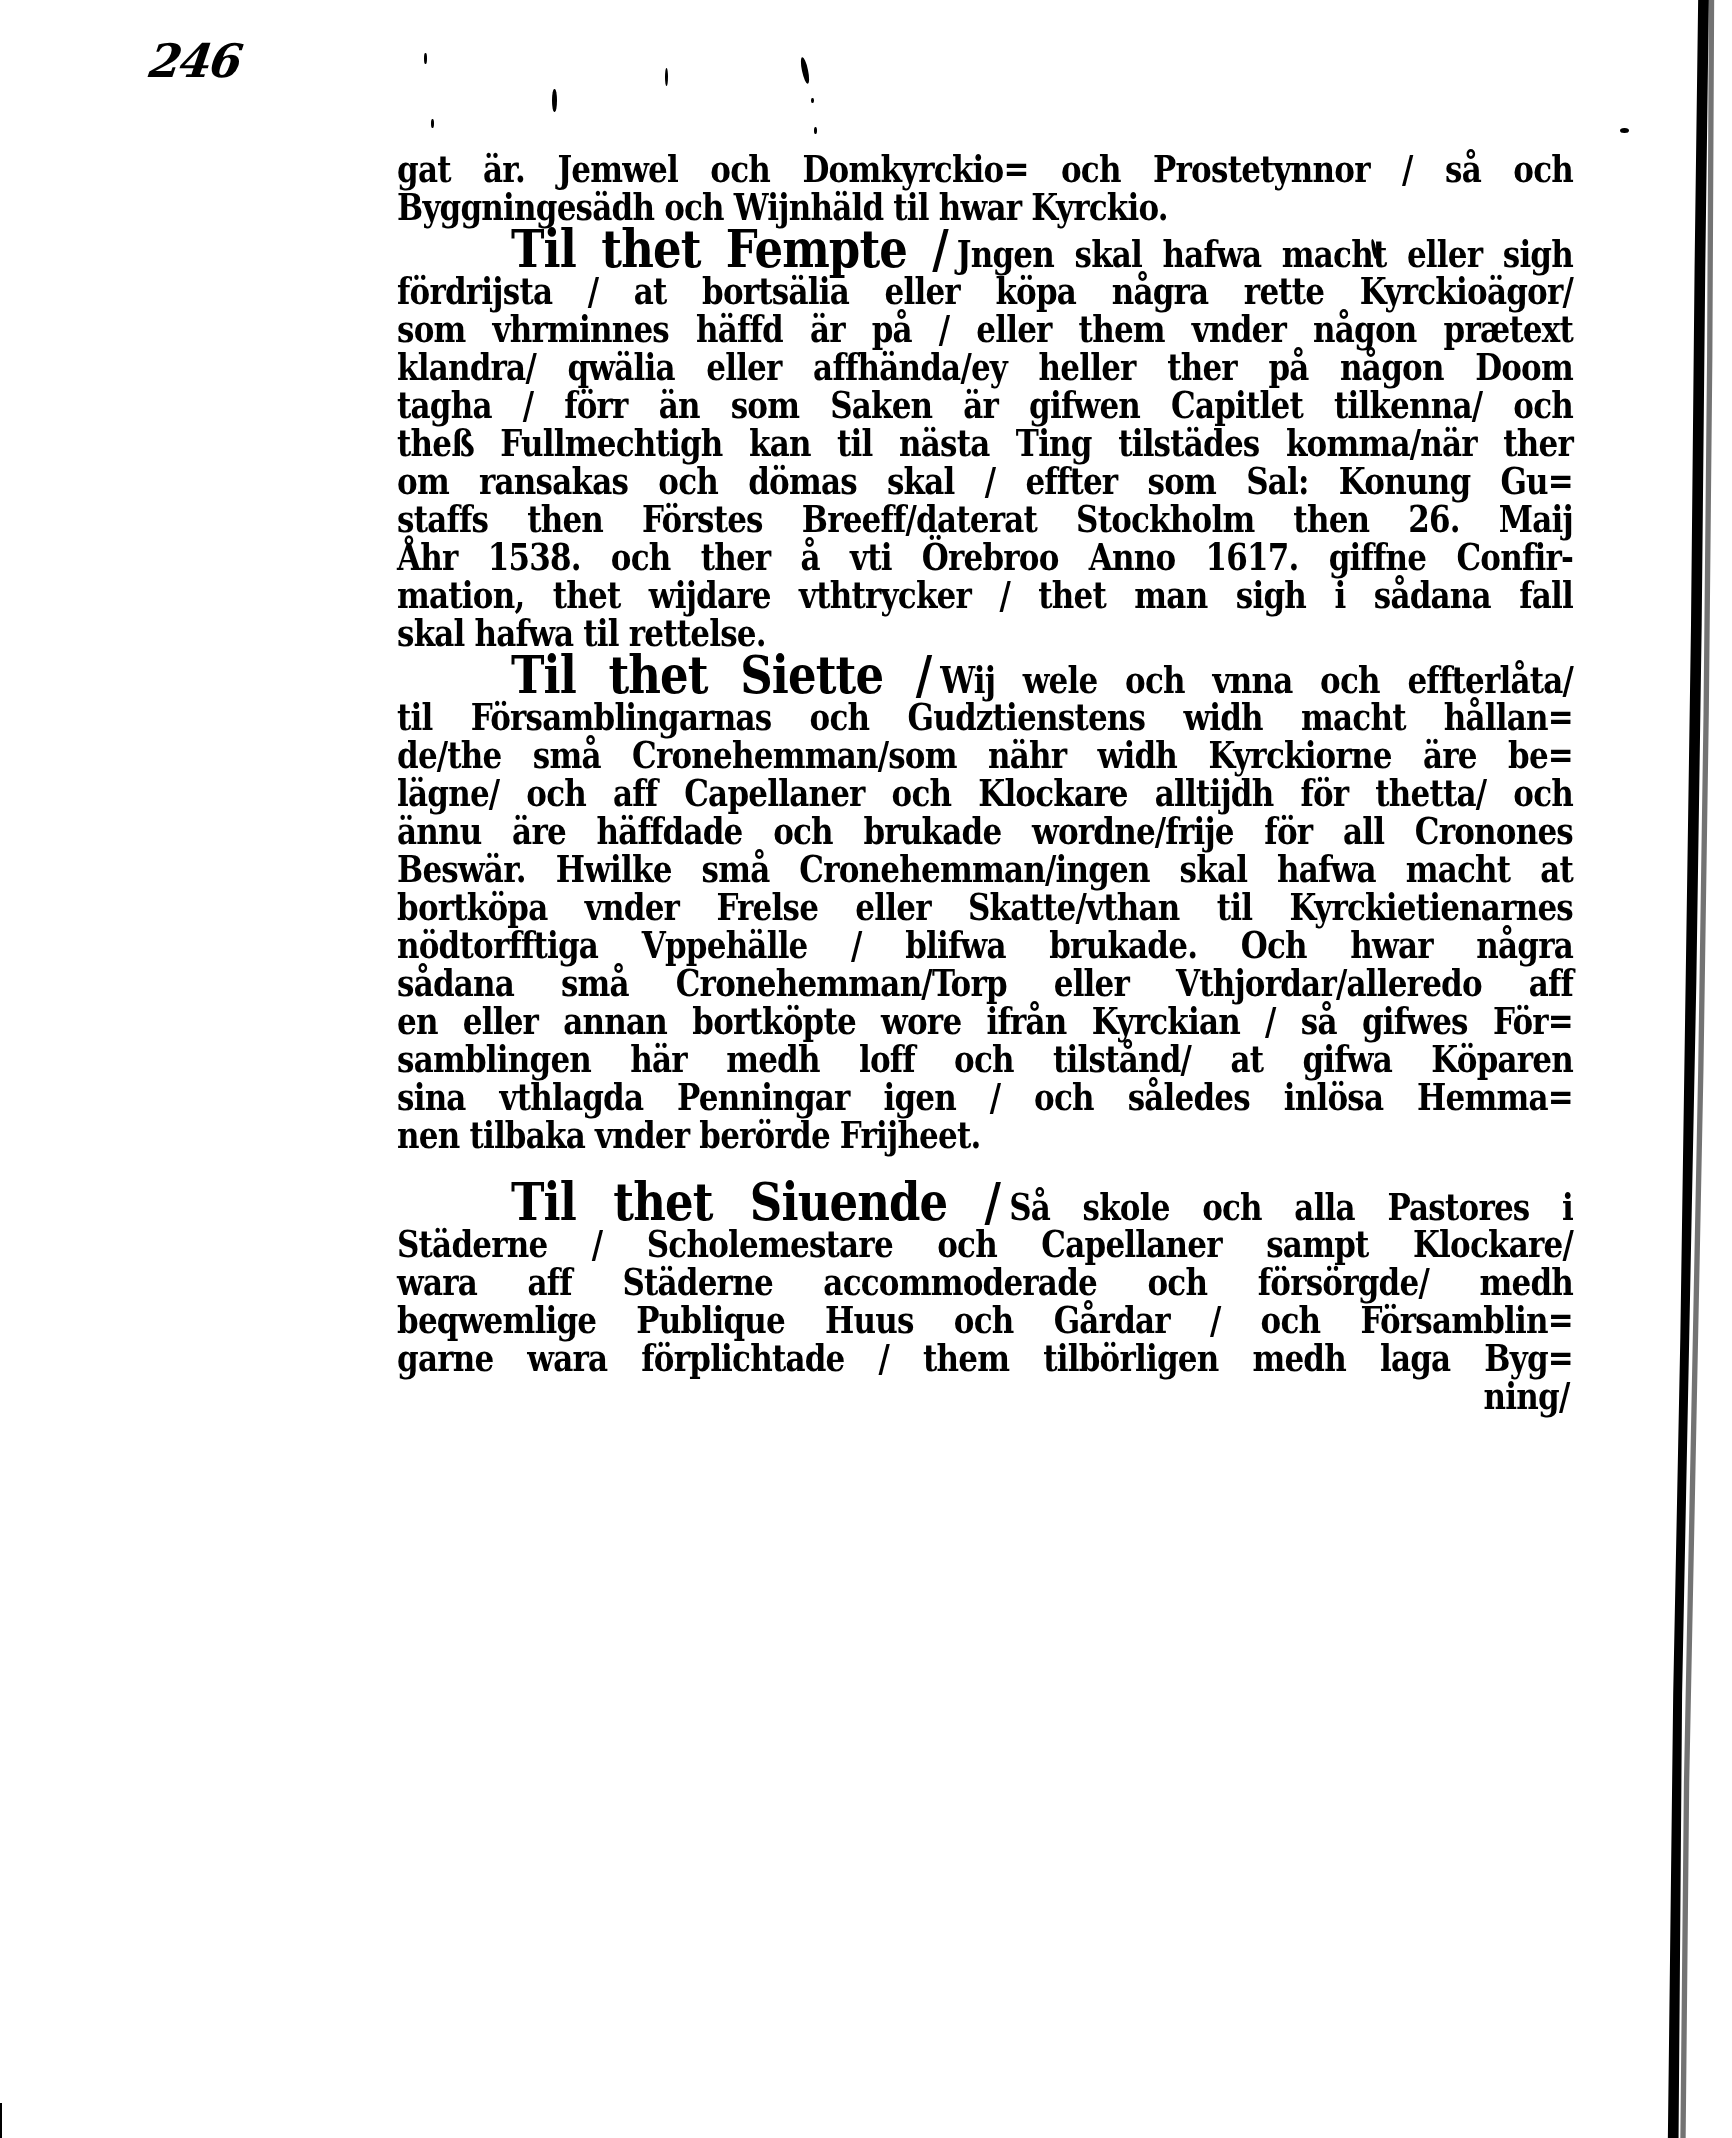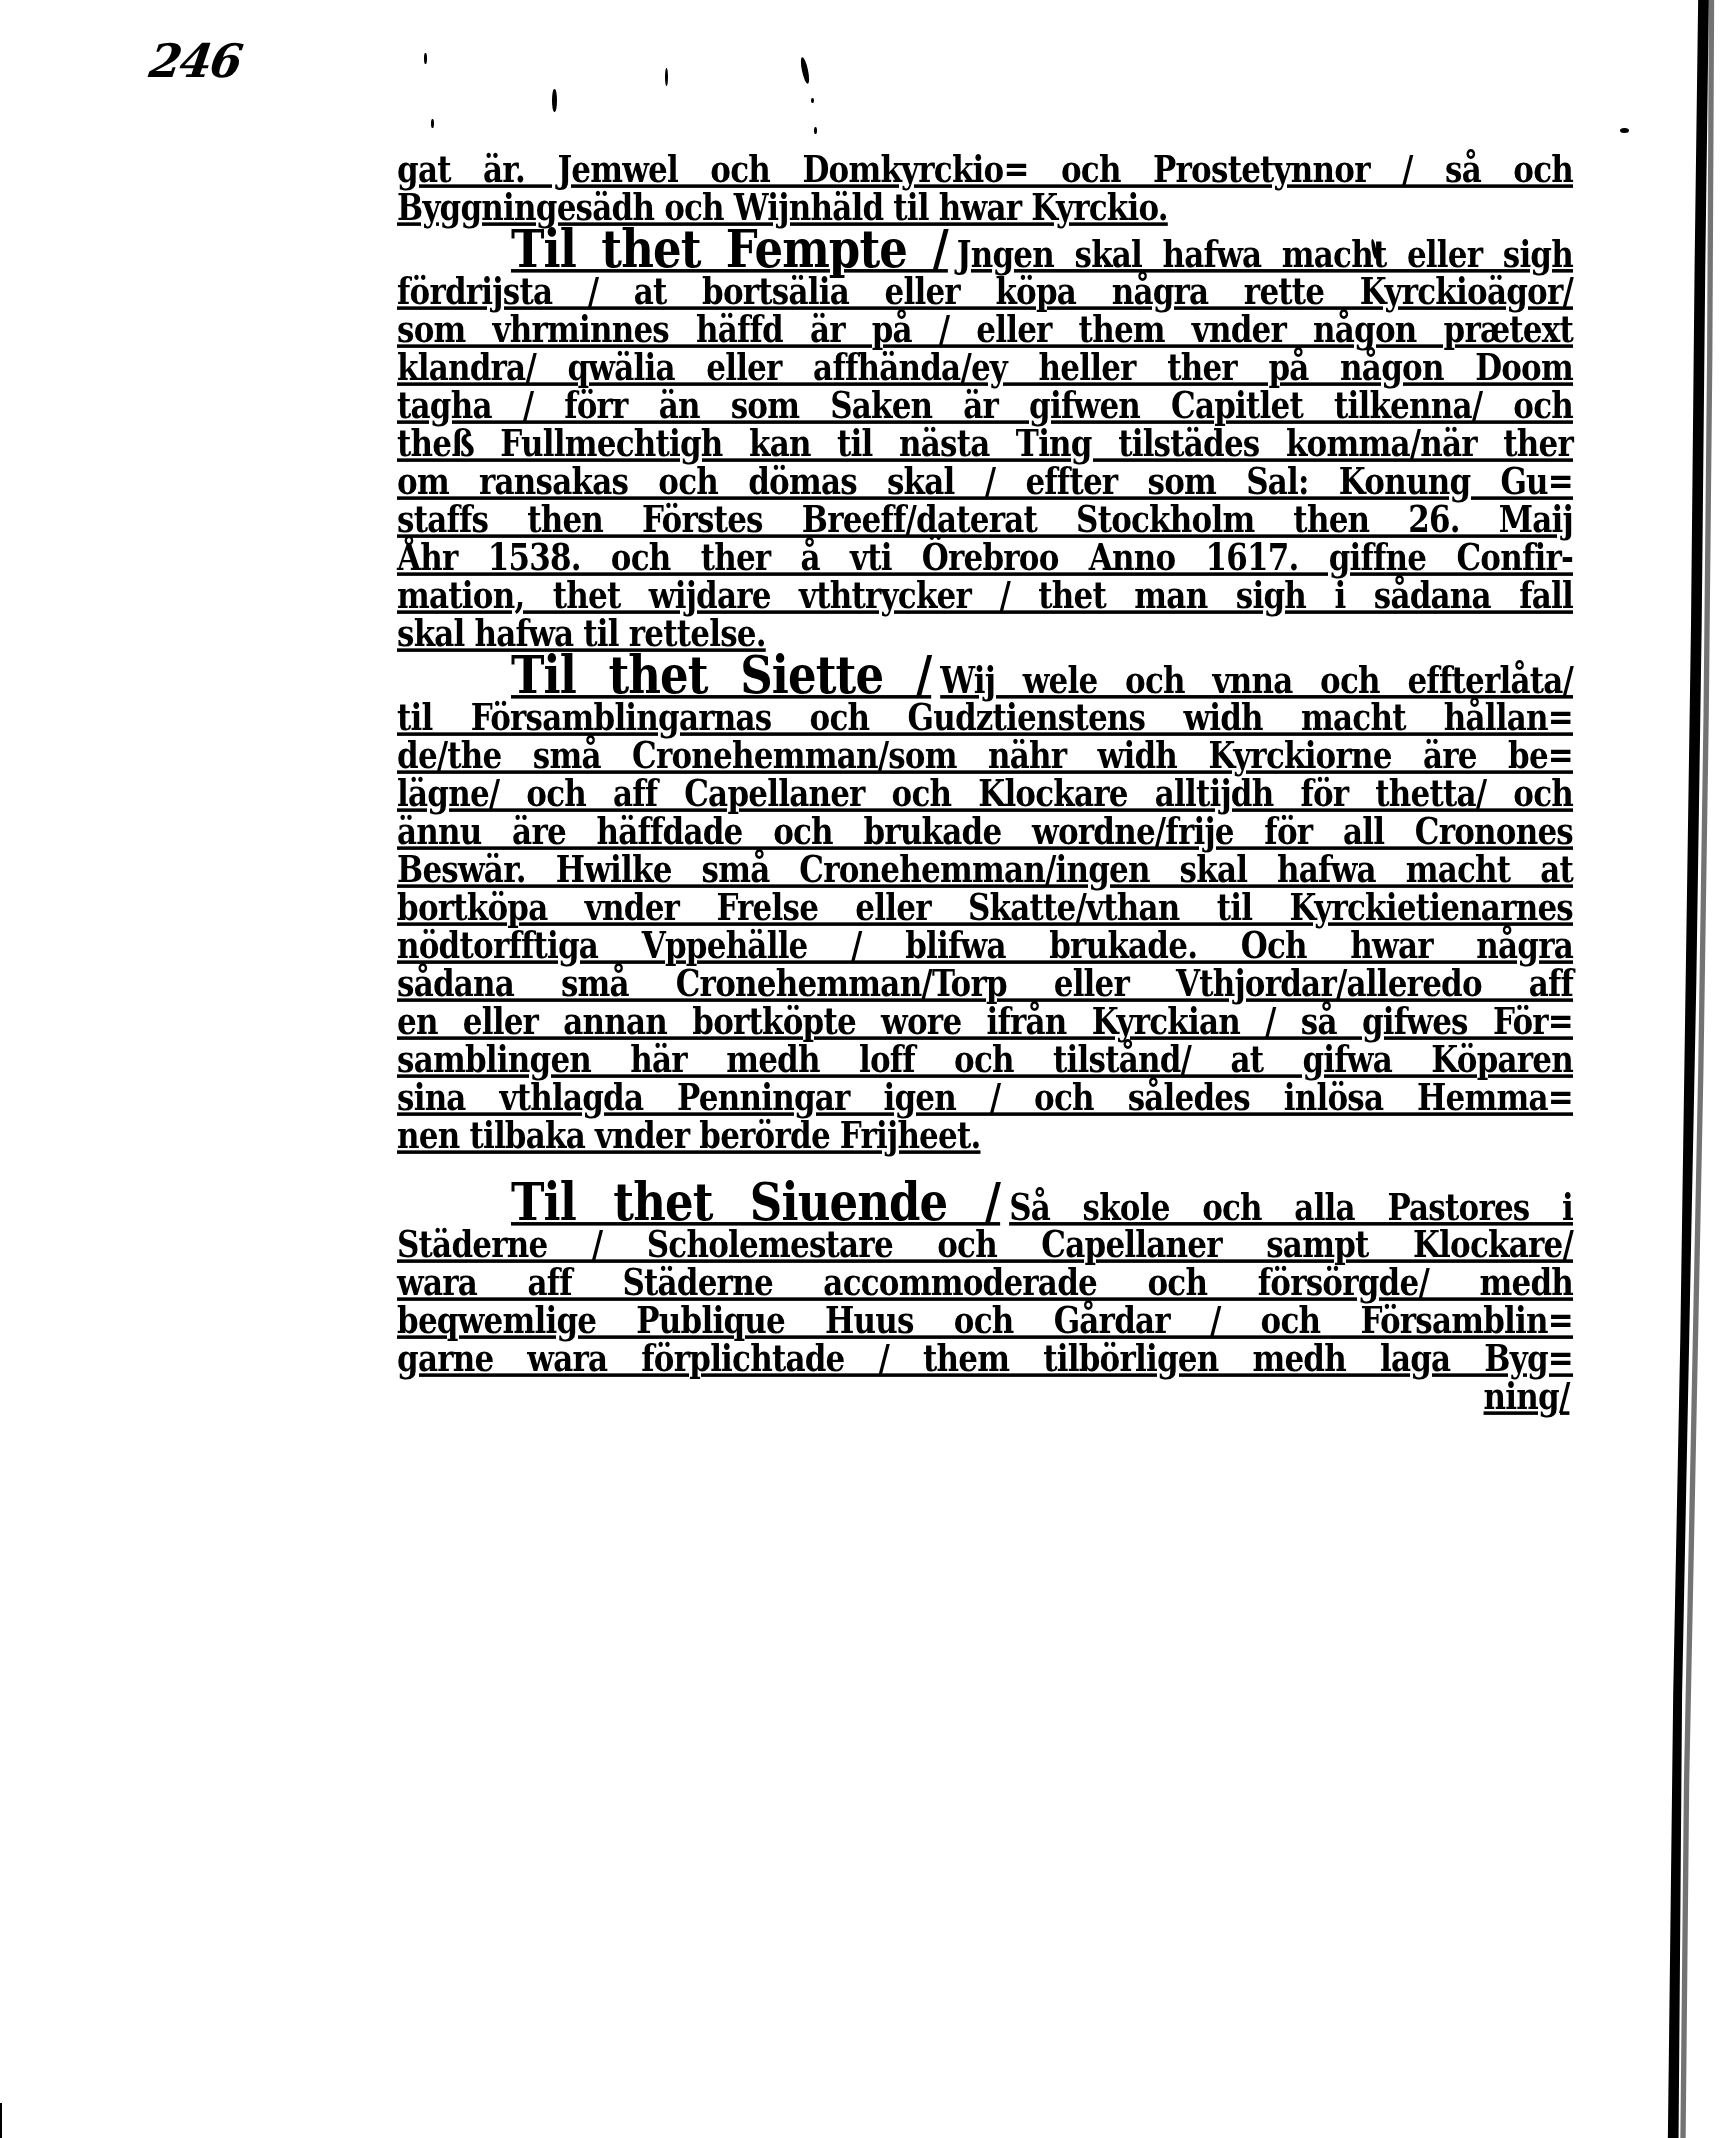--- a/index.html
+++ b/index.html
@@ -35,21 +35,20 @@
     .speck {
       position: absolute;
       background: #000;
       border-radius: 50%;
     }
     .text-block {
       position: absolute;
       left: 397px;
       top: 150px;
       width: 1176px;
-      text-decoration: underline;
     }
     .line {
       position: relative;
       height: 38px;
       line-height: 38px;
       white-space: nowrap;
       font-family: "DejaVu Serif", "Liberation Serif", serif;
       font-weight: bold;
       font-size: 31px;
       letter-spacing: -0.8px;

